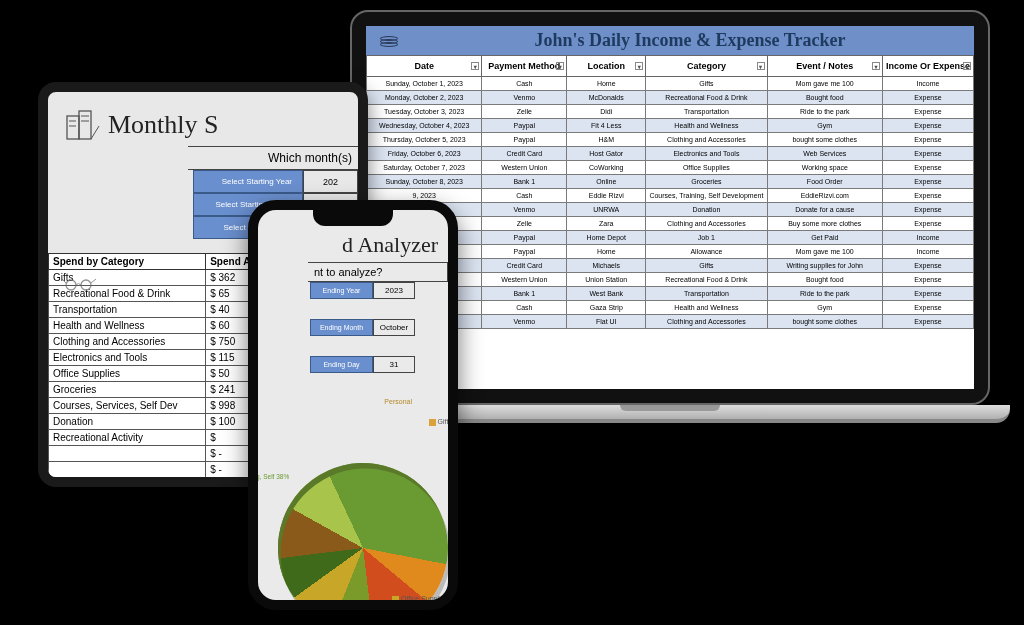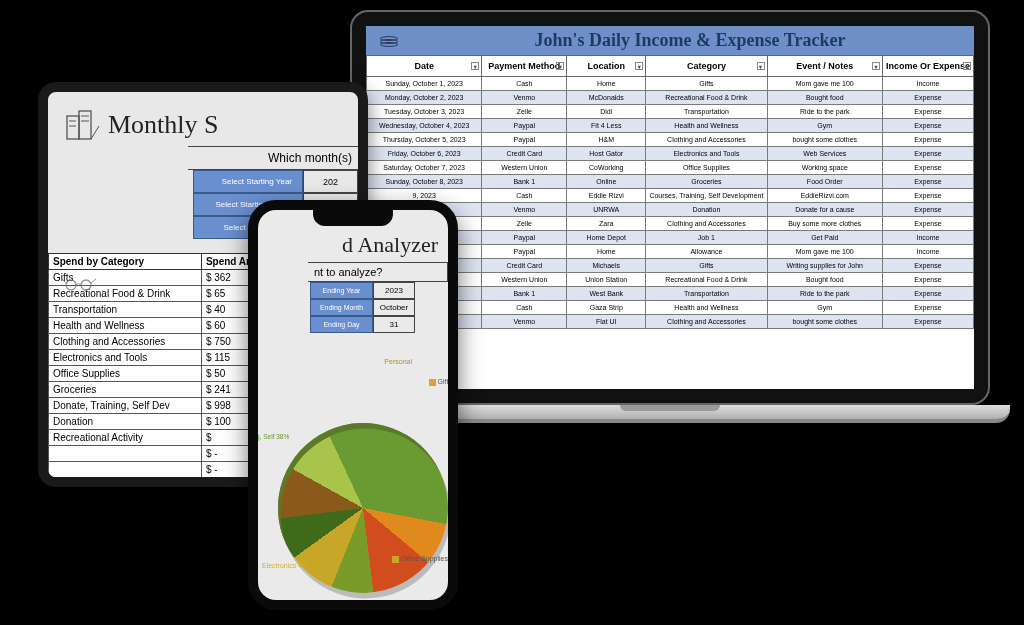--- a/index.html
+++ b/index.html
@@ -129,21 +129,21 @@
     overflow:hidden;
     box-shadow: 0 10px 24px rgba(0,0,0,.55);
   }
   .phone::before{
     content:""; position:absolute; top:0;left:50%; transform:translateX(-50%);
     width:80px;height:16px;background:#0a0a0a;border-radius:0 0 12px 12px;
     z-index:5;
   }
   .phone-head { padding:22px 10px 4px; text-align:right; font-family:Georgia,serif; font-size:22px; color:#222;}
   .phone-q { font-size:11px; border:1px solid #444; border-left:none; padding:3px 6px; margin-left:50px;}
-  .phone-btn-grid { display:flex; flex-direction:column; margin-left:52px; margin-top:0;}
+  .phone-btn-grid { display:flex; flex-direction:column; margin-left:52px; margin-top:0;gap:20px;}
   .phone-btn-row { display:flex;}
   .pbtn { background:#6a8fce; color:#fff; font-size:7px; padding:4px 4px; width:63px; border:1px solid #3a5a8a; text-align:center;}
   .pval { width:42px; border:1px solid #444; font-size:8px; display:flex;align-items:center;justify-content:center;}
 
   .pie-wrap { position:relative; width:200px; height:220px; margin:10px auto 0; }
   .pie {
     width:170px;height:170px;border-radius:50%;
     position:absolute; bottom:-30px; left:20px;
     background: conic-gradient(
       #6a9a32 0 35%,
@@ -434,21 +434,21 @@
             <td>Office Supplies</td>
             <td class="num">$        50</td>
             <td>5</td>
           </tr>
           <tr>
             <td>Groceries</td>
             <td class="num">$        241</td>
             <td>5</td>
           </tr>
           <tr class="hl">
-            <td>Donate, Training, Self Dev</td>
+            <td>Courses, Services, Self Dev</td>
             <td class="num">$        998</td>
             <td>3</td>
           </tr>
           <tr>
             <td>Donation</td>
             <td class="num">$        100</td>
             <td>4</td>
           </tr>
           <tr>
             <td>Recreational Activity</td>

